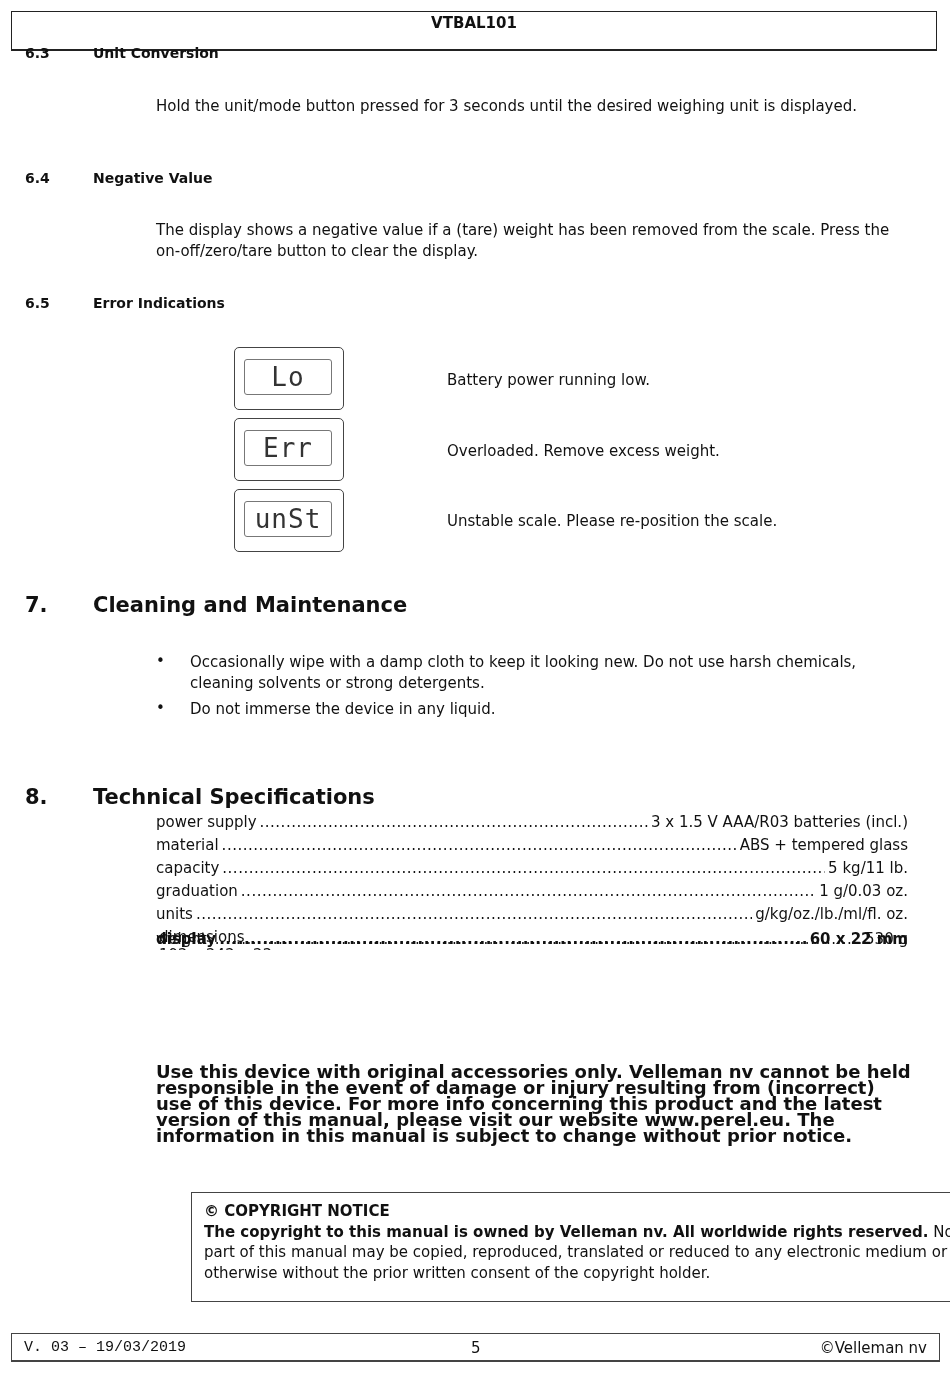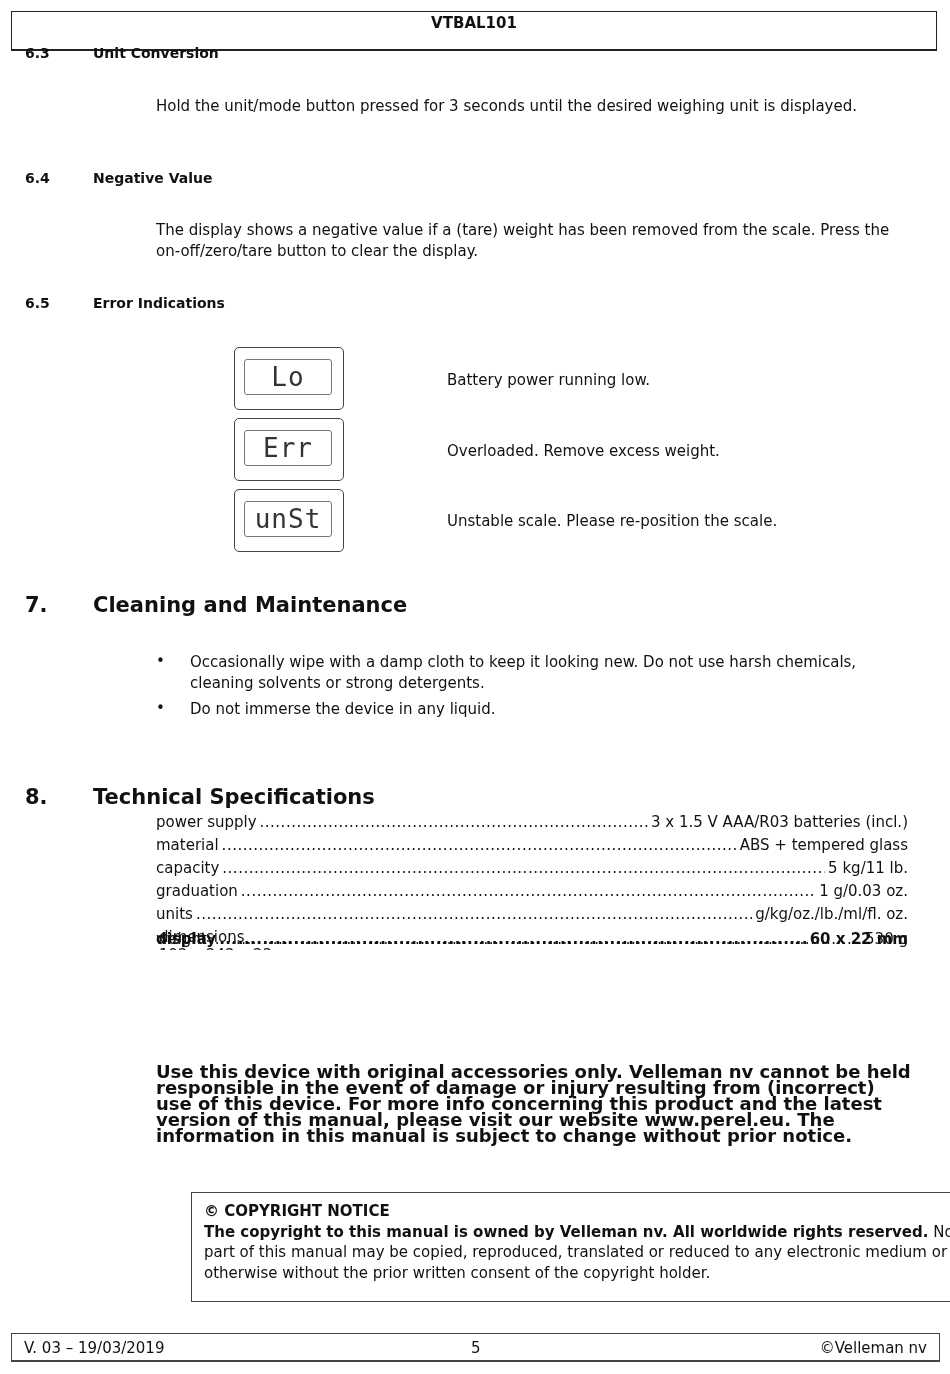--- a/index.html
+++ b/index.html
@@ -14,21 +14,21 @@
   .lcd .screen { position: absolute; left: 9px; top: 11px; width: 88px; height: 36px; border: 1px solid #777; border-radius: 3px; box-sizing: border-box; text-align: center; font-family: "DejaVu Sans Mono", monospace; font-size: 26px; line-height: 34px; color: #333; letter-spacing: 1px; }
   .err-text { position: absolute; left: 447px; font-size: 15px; }
   .bullet { position: absolute; left: 156px; font-size: 15px; }
   .bullet-text { position: absolute; left: 190px; width: 720px; font-size: 15px; line-height: 21px; }
   .spec-row { position: absolute; left: 156px; width: 752px; height: 22px; font-size: 15px; display: flex; align-items: baseline; overflow: hidden; white-space: nowrap; }
   .spec-row .dots { flex: 1; overflow: hidden; margin: 0 3px; }
   .spec-row .dots::before { content: "........................................................................................................................................................................................................"; letter-spacing: 0.5px; }
   .notice { position: absolute; left: 156px; width: 760px; font-size: 18px; line-height: 16px; font-weight: bold; }
   .copy-box { position: absolute; left: 144px; top: 1192px; width: 781px; height: 110px; border: 1px solid #444; box-sizing: border-box; padding: 8px 12px; font-size: 15px; line-height: 20.5px; margin-left: 47px; }
   .footer-box { position: absolute; left: 11px; top: 1333px; width: 929px; height: 29px; border: 1px solid #444; border-bottom-width: 2px; box-sizing: border-box; font-size: 15px; line-height: 28px; }
-  .footer-box .l { position: absolute; left: 12px; }
+  .footer-box .l { position: absolute; left: 12px; font-family: Liberation Mono, monospace; }
   .footer-box .c { position: absolute; left: 459px; }
   .footer-box .r { position: absolute; right: 12px; }
 </style>
 </head>
 <body>
 
 <div class="header-box">
   <span>VTBAL101</span>
 </div>
 

